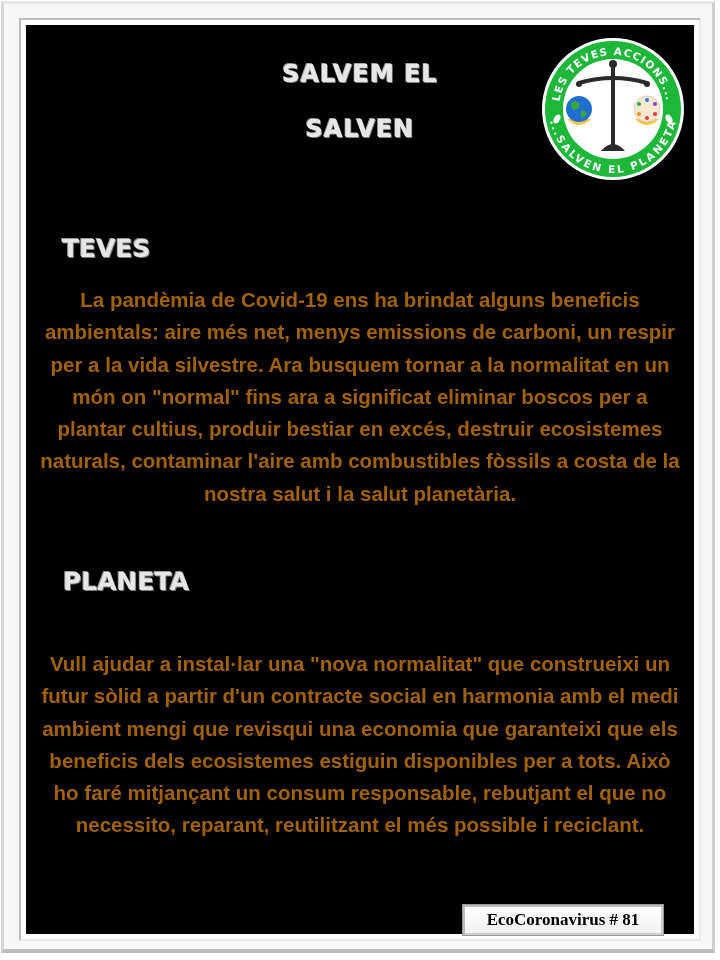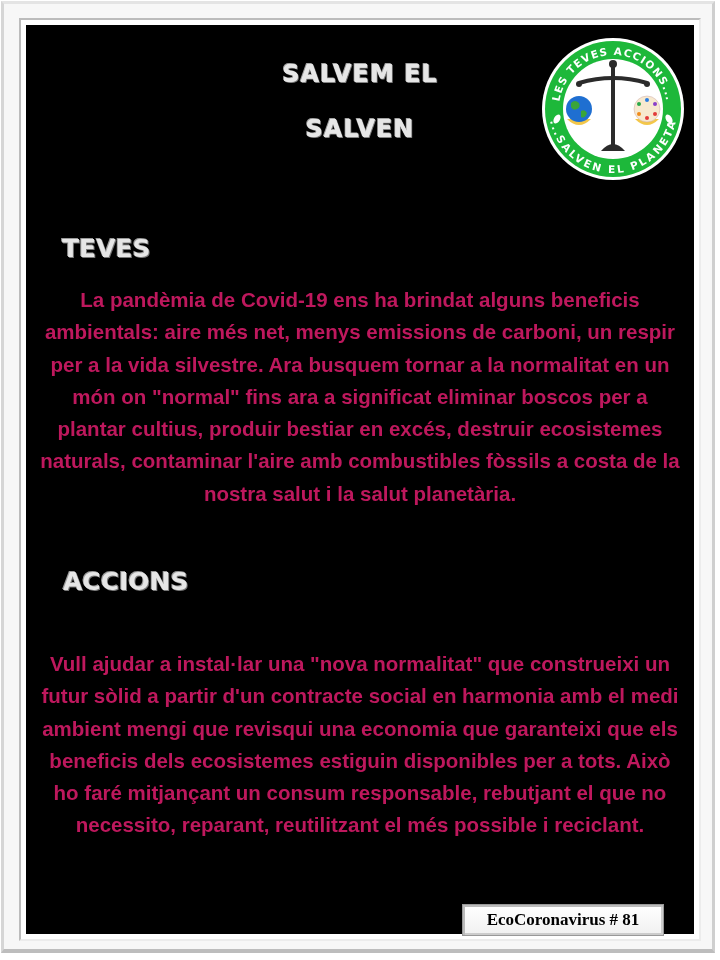--- a/index.html
+++ b/index.html
@@ -35,21 +35,21 @@
   }
   .section-head {
     position: absolute; color: #e6e6e6;
     font-family: "DejaVu Sans", sans-serif; font-weight: bold;
     font-size: 25px; line-height: 30px;
     text-shadow: 1px 1px 0 #777, -1px -1px 0 #999;
   }
   .fets-head { left: 62px; top: 234px; }
   .accions-head { left: 63px; top: 567px; }
   .body-text {
-    position: absolute; left: 36px; width: 648px; color: #be185d;
+    position: absolute; left: 36px; width: 648px; color: #a16207;
     text-align: center; font-family: "Liberation Sans", sans-serif;
     font-weight: bold; font-size: 20.5px; line-height: 32.3px;
   }
   .fets-text { top: 284px; }
   .accions-text { top: 648px; }
   .logo {
     position: absolute; left: 541px; top: 37px; width: 144px; height: 144px;
   }
   .tag {
     position: absolute; left: 462px; top: 904px; width: 202px; height: 32px;
@@ -109,16 +109,16 @@
     <circle cx="114" cy="77" r="2" fill="#e23a3a"></circle>
     <circle cx="106" cy="81" r="2" fill="#e23a3a"></circle>
     <circle cx="98" cy="77" r="2" fill="#f08a1a"></circle>
     <circle cx="98" cy="67" r="2" fill="#2aa84a"></circle>
   </svg>
 </div>
 
 <div class="section-head fets-head">TEVES</div>
 <div class="body-text fets-text">La pandèmia de Covid-19 ens ha brindat alguns beneficis ambientals: aire més net, menys emissions de carboni, un respir per a la vida silvestre. Ara busquem tornar a la normalitat en un món on "normal" fins ara a significat eliminar boscos per a plantar cultius, produir bestiar en excés, destruir ecosistemes naturals, contaminar l'aire amb combustibles fòssils a costa de la nostra salut i la salut planetària.</div>
 
-<div class="section-head accions-head">ACCIONS</div>
+<div class="section-head accions-head">PLANETA</div>
 <div class="body-text accions-text">Vull ajudar a instal·lar una "nova normalitat" que construeixi un futur sòlid a partir d'un contracte social en harmonia amb el medi ambient mengi que revisqui una economia que garanteixi que els beneficis dels ecosistemes estiguin disponibles per a tots. Això ho faré mitjançant un consum responsable, rebutjant el que no necessito, reparant, reutilitzant el més possible i reciclant.</div>
 
 <div class="tag">EcoCoronavirus # 81</div>
 
 </body></html>

